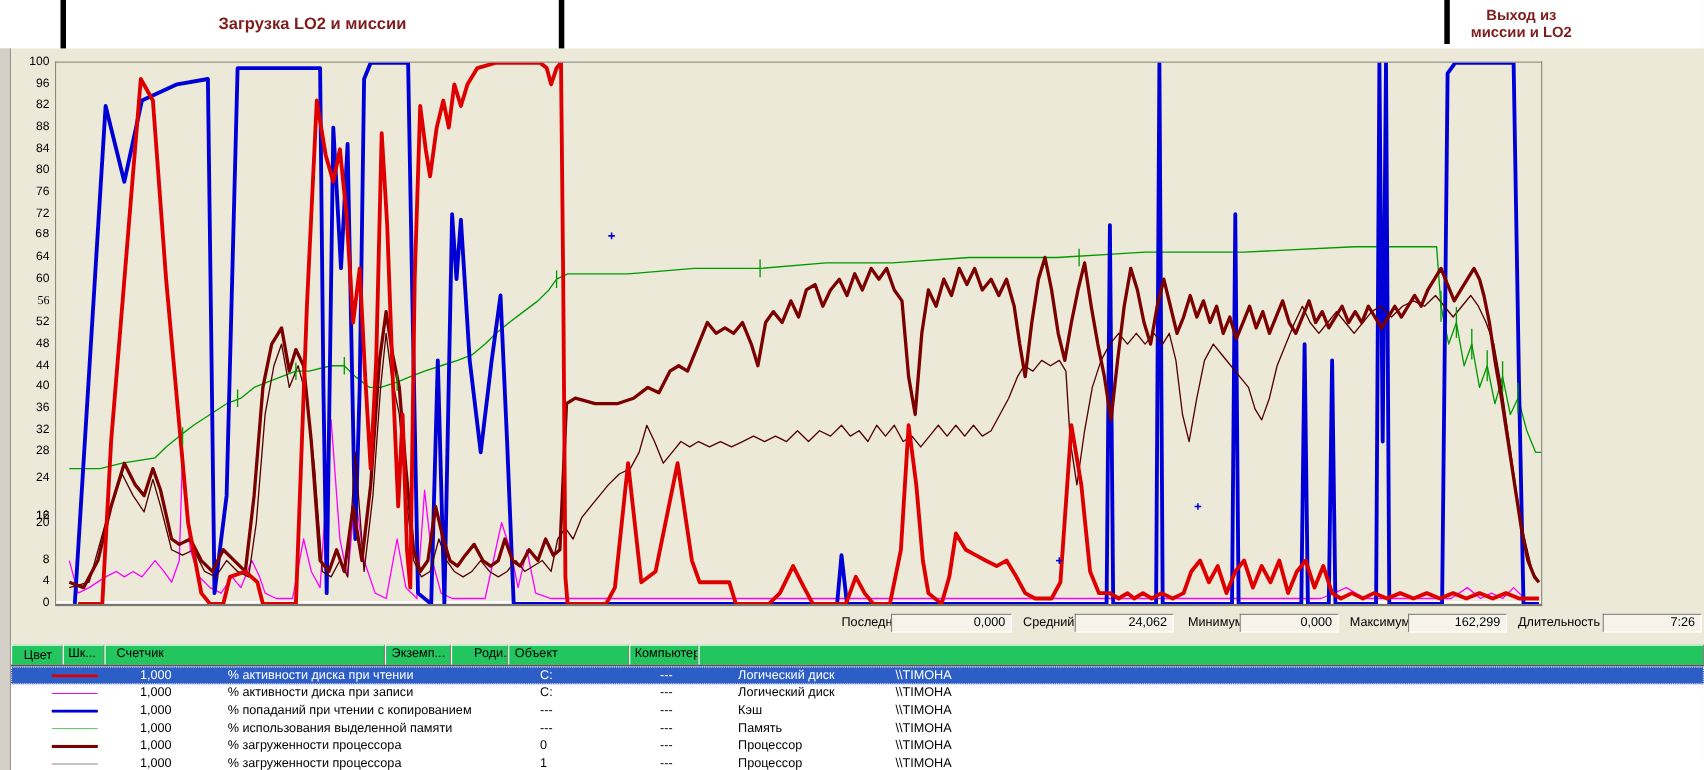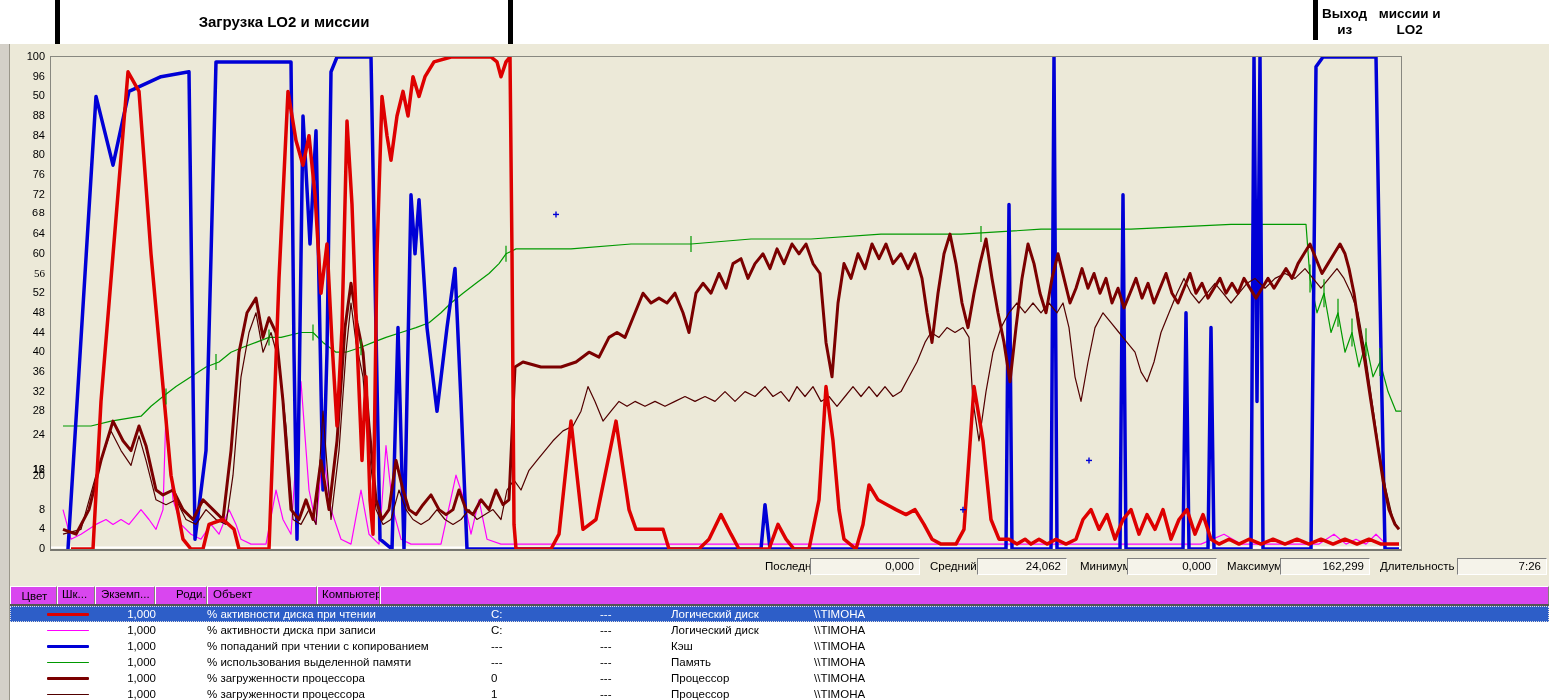--- a/index.html
+++ b/index.html
@@ -2,42 +2,42 @@
 <html><head>
 <meta charset="utf-8">
 <style>
   html,body{margin:0;padding:0;}
   body{width:1549px;height:700px;background:#ece9d8;font-family:"Liberation Sans",sans-serif;position:relative;overflow:hidden;}
   .abs{position:absolute;}
 
   
   #top-strip{left:0;top:0;width:1549px;height:44px;background:#ffffff;}
   .phase-bar{position:absolute;top:0;width:5px;height:44px;background:#000;}
-  .phase-label{position:absolute;top:0;height:44px;display:flex;align-items:center;justify-content:center;font-weight:bold;font-size:15px;color:#000000;text-align:center;line-height:1.15;}
-  #phase3-label{font-size:13.5px;flex-direction:row;}
+  .phase-label{position:absolute;top:0;height:44px;display:flex;align-items:center;justify-content:center;font-weight:bold;font-size:15px;color:#7f1d1d;text-align:center;line-height:1.15;}
+  #phase3-label{font-size:13.5px;flex-direction:column;}
 
   
   #left-strip{left:0;top:44px;width:10px;height:656px;background:#d4d0c8;border-right:1px solid #9a968a;box-sizing:border-box;}
 
   
   #yaxis{left:10px;top:56px;width:37px;height:492px;}
   #yaxis span{position:absolute;right:2px;font-size:11px;color:#000;}
 
   
   #plot{left:50px;top:56px;width:1350px;height:492px;background:#ece9d8;border:1px solid #888880;border-bottom:2px solid #787870;box-sizing:content-box;}
   #plot svg{display:block;width:1350px;height:492px;}
 
   
   .stat-label{position:absolute;top:560px;font-size:11.5px;color:#000;}
   .stat-box{position:absolute;top:558px;height:17px;background:#f5f3ea;border-top:1px solid #808080;border-left:1px solid #808080;border-bottom:1px solid #fff;border-right:1px solid #fff;font-size:11.5px;text-align:right;padding:1px 5px 0 0;box-sizing:border-box;color:#000;}
 
   
   #table{left:10px;top:586px;width:1539px;height:114px;}
   #thead{position:absolute;left:0;top:0;width:1539px;height:18px;display:flex;border-bottom:2px solid #555;}
-  .th{background:#d946ef;border-top:1px solid #fff;border-left:1px solid #fff;border-right:1px solid #848278;box-sizing:border-box;font-size:11.5px;padding:1px 2px 0 4px;white-space:nowrap;overflow:hidden;color:#000;}
+  .th{background:#22c55e;border-top:1px solid #fff;border-left:1px solid #fff;border-right:1px solid #848278;box-sizing:border-box;font-size:11.5px;padding:1px 2px 0 4px;white-space:nowrap;overflow:hidden;color:#000;}
   #tbody{position:absolute;left:0;top:20px;width:1539px;height:96px;background:#fff;}
   .trow{display:flex;height:16px;align-items:center;font-size:11.5px;color:#000;white-space:nowrap;}
   .trow.selected{background:#2d5ec8;color:#fff;outline:1px dotted #dfdfdf;outline-offset:-1px;}
   .td{overflow:hidden;white-space:nowrap;box-sizing:border-box;margin-left:34px;}
   .c0{width:47px;display:flex;align-items:center;justify-content:center;}
   .c1{width:38px;text-align:right;padding-right:7px;}
   .c2{width:255px;padding-left:10px;}
   .c3{width:60px;padding-left:5px;}
   .c4{width:52px;padding-left:20px;}
   .c5{width:110px;padding-left:5px;}
@@ -57,21 +57,21 @@
     <span>Выход из</span>
     <span>миссии и LO2</span>
   </div>
 </div>
 
 <div id="left-strip" class="abs"></div>
 
 <div id="yaxis" class="abs">
     <span style="top: -6px;">100</span>
     <span style="top: 13.7px;">96</span>
-    <span style="top: 33.4px;">50</span>
+    <span style="top: 33.4px;">82</span>
     <span style="top: 53px;">88</span>
     <span style="top: 72.7px;">84</span>
     <span style="top: 92.4px;">80</span>
     <span style="top: 112.1px;">76</span>
     <span style="top: 131.8px;">72</span>
     <span style="top: 151.4px; font-family: Liberation Mono, monospace;">68</span>
     <span style="top: 171.1px;">64</span>
     <span style="top: 190.8px;">60</span>
     <span style="top: 210.5px; font-family: Liberation Serif, serif;">56</span>
     <span style="top: 230.2px;">52</span>
@@ -130,20 +130,21 @@
 <span class="stat-box" style="left:1127px;width:90px">0,000</span>
 <span class="stat-label" style="left:1227px">Максимум</span>
 <span class="stat-box" style="left:1280px;width:90px">162,299</span>
 <span class="stat-label" style="left:1380px">Длительность</span>
 <span class="stat-box" style="left:1457px;width:90px">7:26</span>
 
 <div id="table" class="abs">
   <div id="thead">
     <div class="th c0">Цвет</div>
     <div class="th c1">Шк...</div>
+    <div class="th c2">Счетчик</div>
     <div class="th c3">Экземп...</div>
     <div class="th c4">Роди...</div>
     <div class="th c5">Объект</div>
     <div class="th c6">Компьютер</div>
     <div class="th c7"></div>
   </div>
   <div id="tbody">
     <div class="trow selected">
       <div class="td c0">
           <span class="swatch" style="background: rgb(222, 0, 0); height: 3px;"></span>

